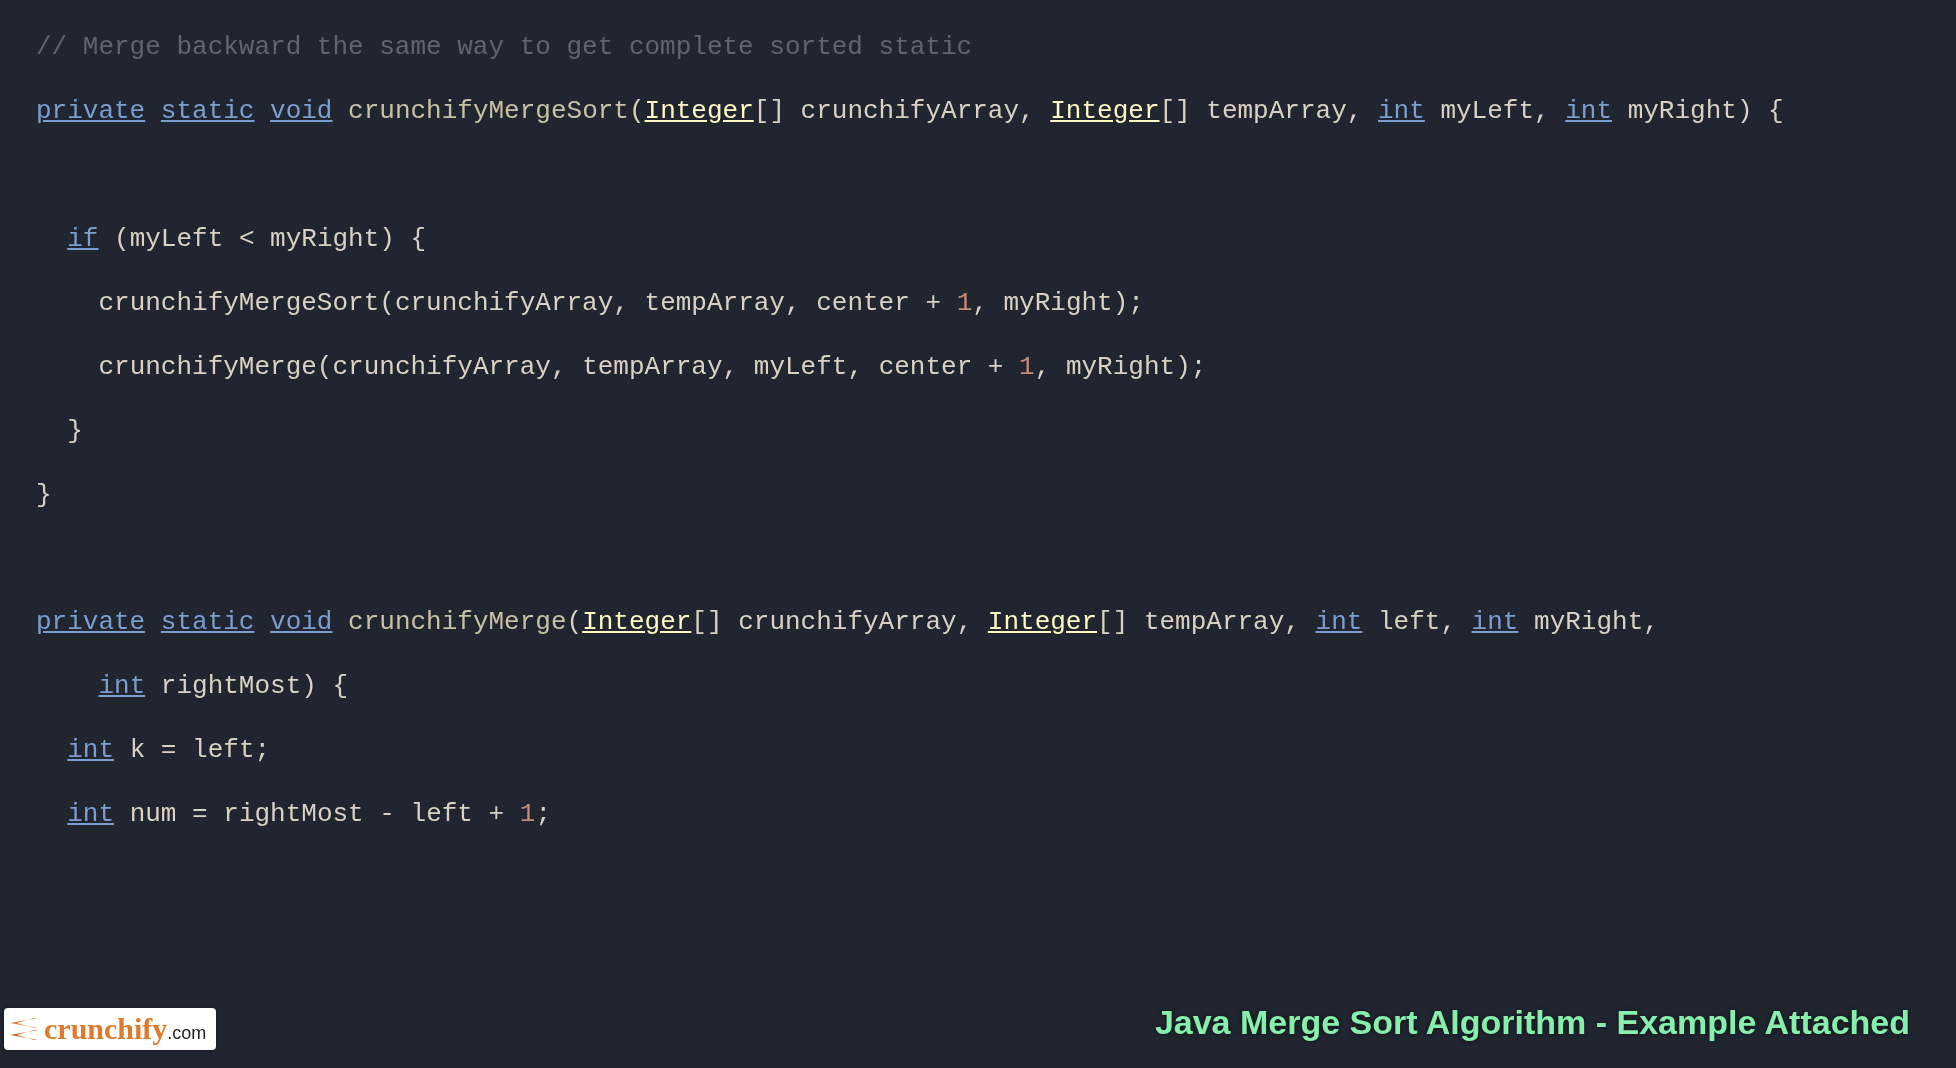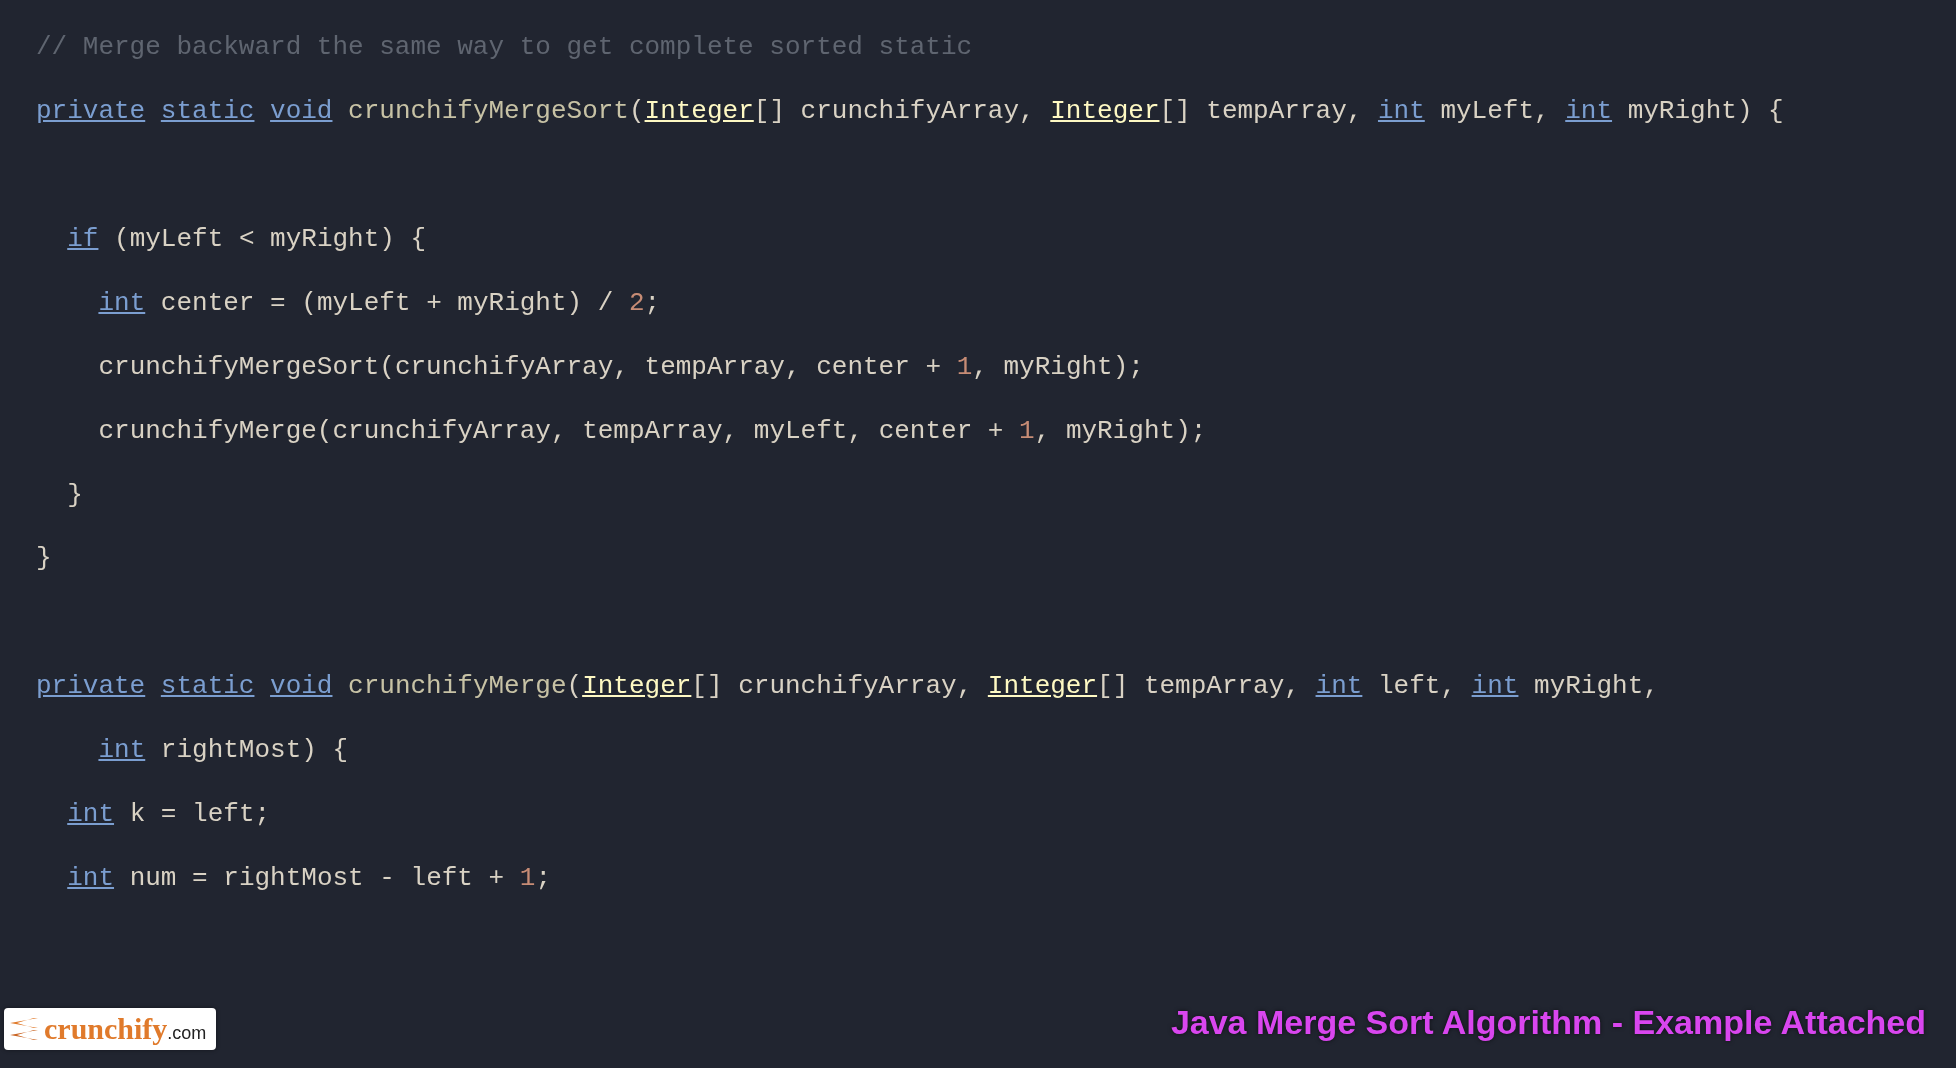--- a/index.html
+++ b/index.html
@@ -47,42 +47,41 @@
   }
   .logo-chevs span:nth-child(2){ background:#c96320; }
   .logo-text {
     font-family: "Segoe Script","Comic Sans MS",cursive;
     font-weight:700; font-size:30px; color:#e07a2b; line-height:1;
   }
   .logo-text .dotcom { font-family: Arial,sans-serif; font-size:18px; color:#222; font-weight:400; }
 
   .watermark-caption {
     position: absolute;
-    right: 30px;
+    right: 46px;
     bottom: 24px;
-    color: #d946ef;
+    color: #86efac;
     font-family: Arial, "Helvetica Neue", sans-serif;
     font-weight: 700;
     font-size: 34px;
     z-index: 10;
     text-shadow: 0 0 4px rgba(0,0,0,.6);
     margin-top: 28px;
   }
 
   .line { display:block; }
 </style>
 </head>
 <body>
 
 <div class="code-area">
 <span class="line"><span class="c-faded">// Merge backward the same way to get complete sorted static</span></span>
 <span class="line"><span class="c-keyword">private</span> <span class="c-keyword">static</span> <span class="c-keyword">void</span> <span class="c-name">crunchifyMergeSort</span><span class="c-punc">(</span><span class="c-type">Integer</span><span class="c-punc">[]</span> <span class="c-punc">crunchifyArray</span><span class="c-punc">, </span><span class="c-type">Integer</span><span class="c-punc">[]</span> <span class="c-punc">tempArray</span><span class="c-punc">, </span><span class="c-keyword">int</span> <span class="c-punc">myLeft</span><span class="c-punc">, </span><span class="c-keyword">int</span> <span class="c-punc">myRight</span><span class="c-punc">) {</span></span>
 <span class="line"> </span>
 <span class="line">  <span class="c-keyword">if</span> <span class="c-punc">(</span><span class="c-punc">myLeft</span> <span class="c-punc">&lt;</span> <span class="c-punc">myRight</span><span class="c-punc">) {</span></span>
-<span class="line">    <span class="c-keyword">int</span> <span class="c-punc">center</span> <span class="c-punc">= (</span><span class="c-punc">myLeft</span> <span class="c-punc">+</span> <span class="c-punc">myRight</span><span class="c-punc">) /</span> <span class="c-number">2</span><span class="c-punc">;</span></span>
 <span class="line">    <span class="c-punc">crunchifyMergeSort</span><span class="c-punc">(</span><span class="c-punc">crunchifyArray</span><span class="c-punc">, </span><span class="c-punc">tempArray</span><span class="c-punc">, </span><span class="c-punc">center</span> <span class="c-punc">+</span> <span class="c-number">1</span><span class="c-punc">, </span><span class="c-punc">myRight</span><span class="c-punc">);</span></span>
 <span class="line">    <span class="c-punc">crunchifyMerge</span><span class="c-punc">(</span><span class="c-punc">crunchifyArray</span><span class="c-punc">, </span><span class="c-punc">tempArray</span><span class="c-punc">, </span><span class="c-punc">myLeft</span><span class="c-punc">, </span><span class="c-punc">center</span> <span class="c-punc">+</span> <span class="c-number">1</span><span class="c-punc">, </span><span class="c-punc">myRight</span><span class="c-punc">);</span></span>
 <span class="line">  <span class="c-punc">}</span></span>
 <span class="line"><span class="c-punc">}</span></span>
 <span class="line"> </span>
 <span class="line"><span class="c-keyword">private</span> <span class="c-keyword">static</span> <span class="c-keyword">void</span> <span class="c-name">crunchifyMerge</span><span class="c-punc">(</span><span class="c-type">Integer</span><span class="c-punc">[]</span> <span class="c-punc">crunchifyArray</span><span class="c-punc">, </span><span class="c-type">Integer</span><span class="c-punc">[]</span> <span class="c-punc">tempArray</span><span class="c-punc">, </span><span class="c-keyword">int</span> <span class="c-punc">left</span><span class="c-punc">, </span><span class="c-keyword">int</span> <span class="c-punc">myRight</span><span class="c-punc">,</span></span>
 <span class="line">    <span class="c-keyword">int</span> <span class="c-punc">rightMost</span><span class="c-punc">) {</span></span>
 <span class="line">  <span class="c-keyword">int</span> <span class="c-punc">k</span> <span class="c-punc">=</span> <span class="c-punc">left</span><span class="c-punc">;</span></span>
 <span class="line">  <span class="c-keyword">int</span> <span class="c-punc">num</span> <span class="c-punc">=</span> <span class="c-punc">rightMost</span> <span class="c-punc">-</span> <span class="c-punc">left</span> <span class="c-punc">+</span> <span class="c-number">1</span><span class="c-punc">;</span></span>
 

